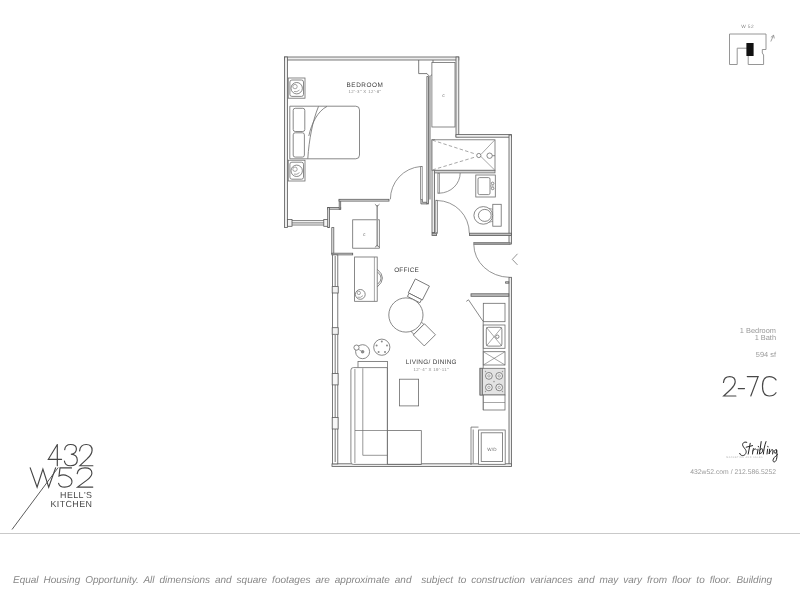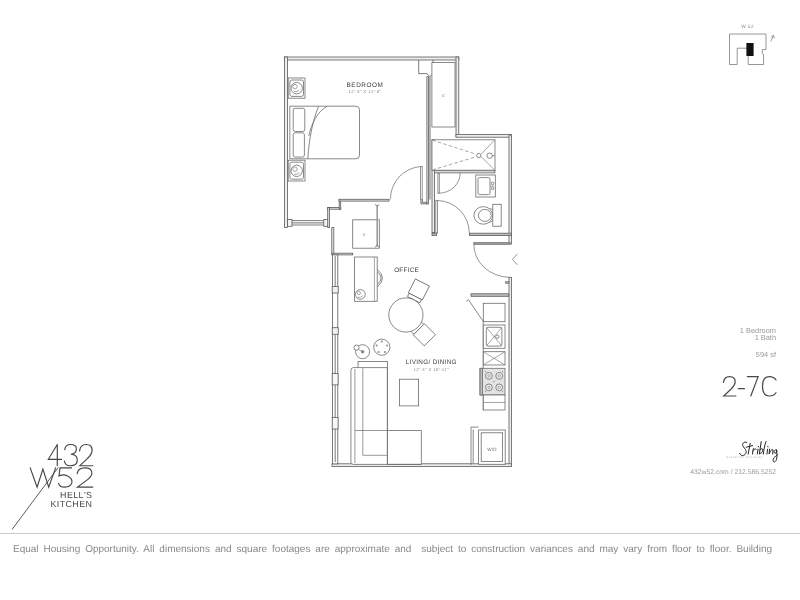--- a/index.html
+++ b/index.html
@@ -1,19 +1,19 @@
 <!DOCTYPE html>
 <html><head>
 <meta charset="utf-8">
 <style>
   html,body{margin:0;padding:0;background:#fff;}
   *{-webkit-font-smoothing:antialiased;text-rendering:geometricPrecision;}
   .page{position:relative;width:800px;height:600px;background:#fff;overflow:hidden;font-family:"Liberation Sans",sans-serif;filter:grayscale(1);}
   svg text{font-family:"Liberation Sans",sans-serif;}
-  .disc{position:absolute;left:13px;top:541px;width:759px;color:#85888a;font-size:10px;line-height:18.2px;}
+  .disc{position:absolute;left:13px;top:572px;width:759px;color:#85888a;font-style:italic;font-size:10px;line-height:18.2px;}
   .jline{text-align:justify;text-align-last:justify;white-space:nowrap;}
 </style>
 </head>
 <body>
 <div class="page">
 <svg width="800" height="600" viewBox="0 0 800 600" fill="none" stroke-linecap="butt">
 
   <g id="plan" stroke="#5a5a5a" stroke-width="0.8">
 
     <rect x="284.5" y="57" width="174.3" height="3" fill="#ededed"></rect>

